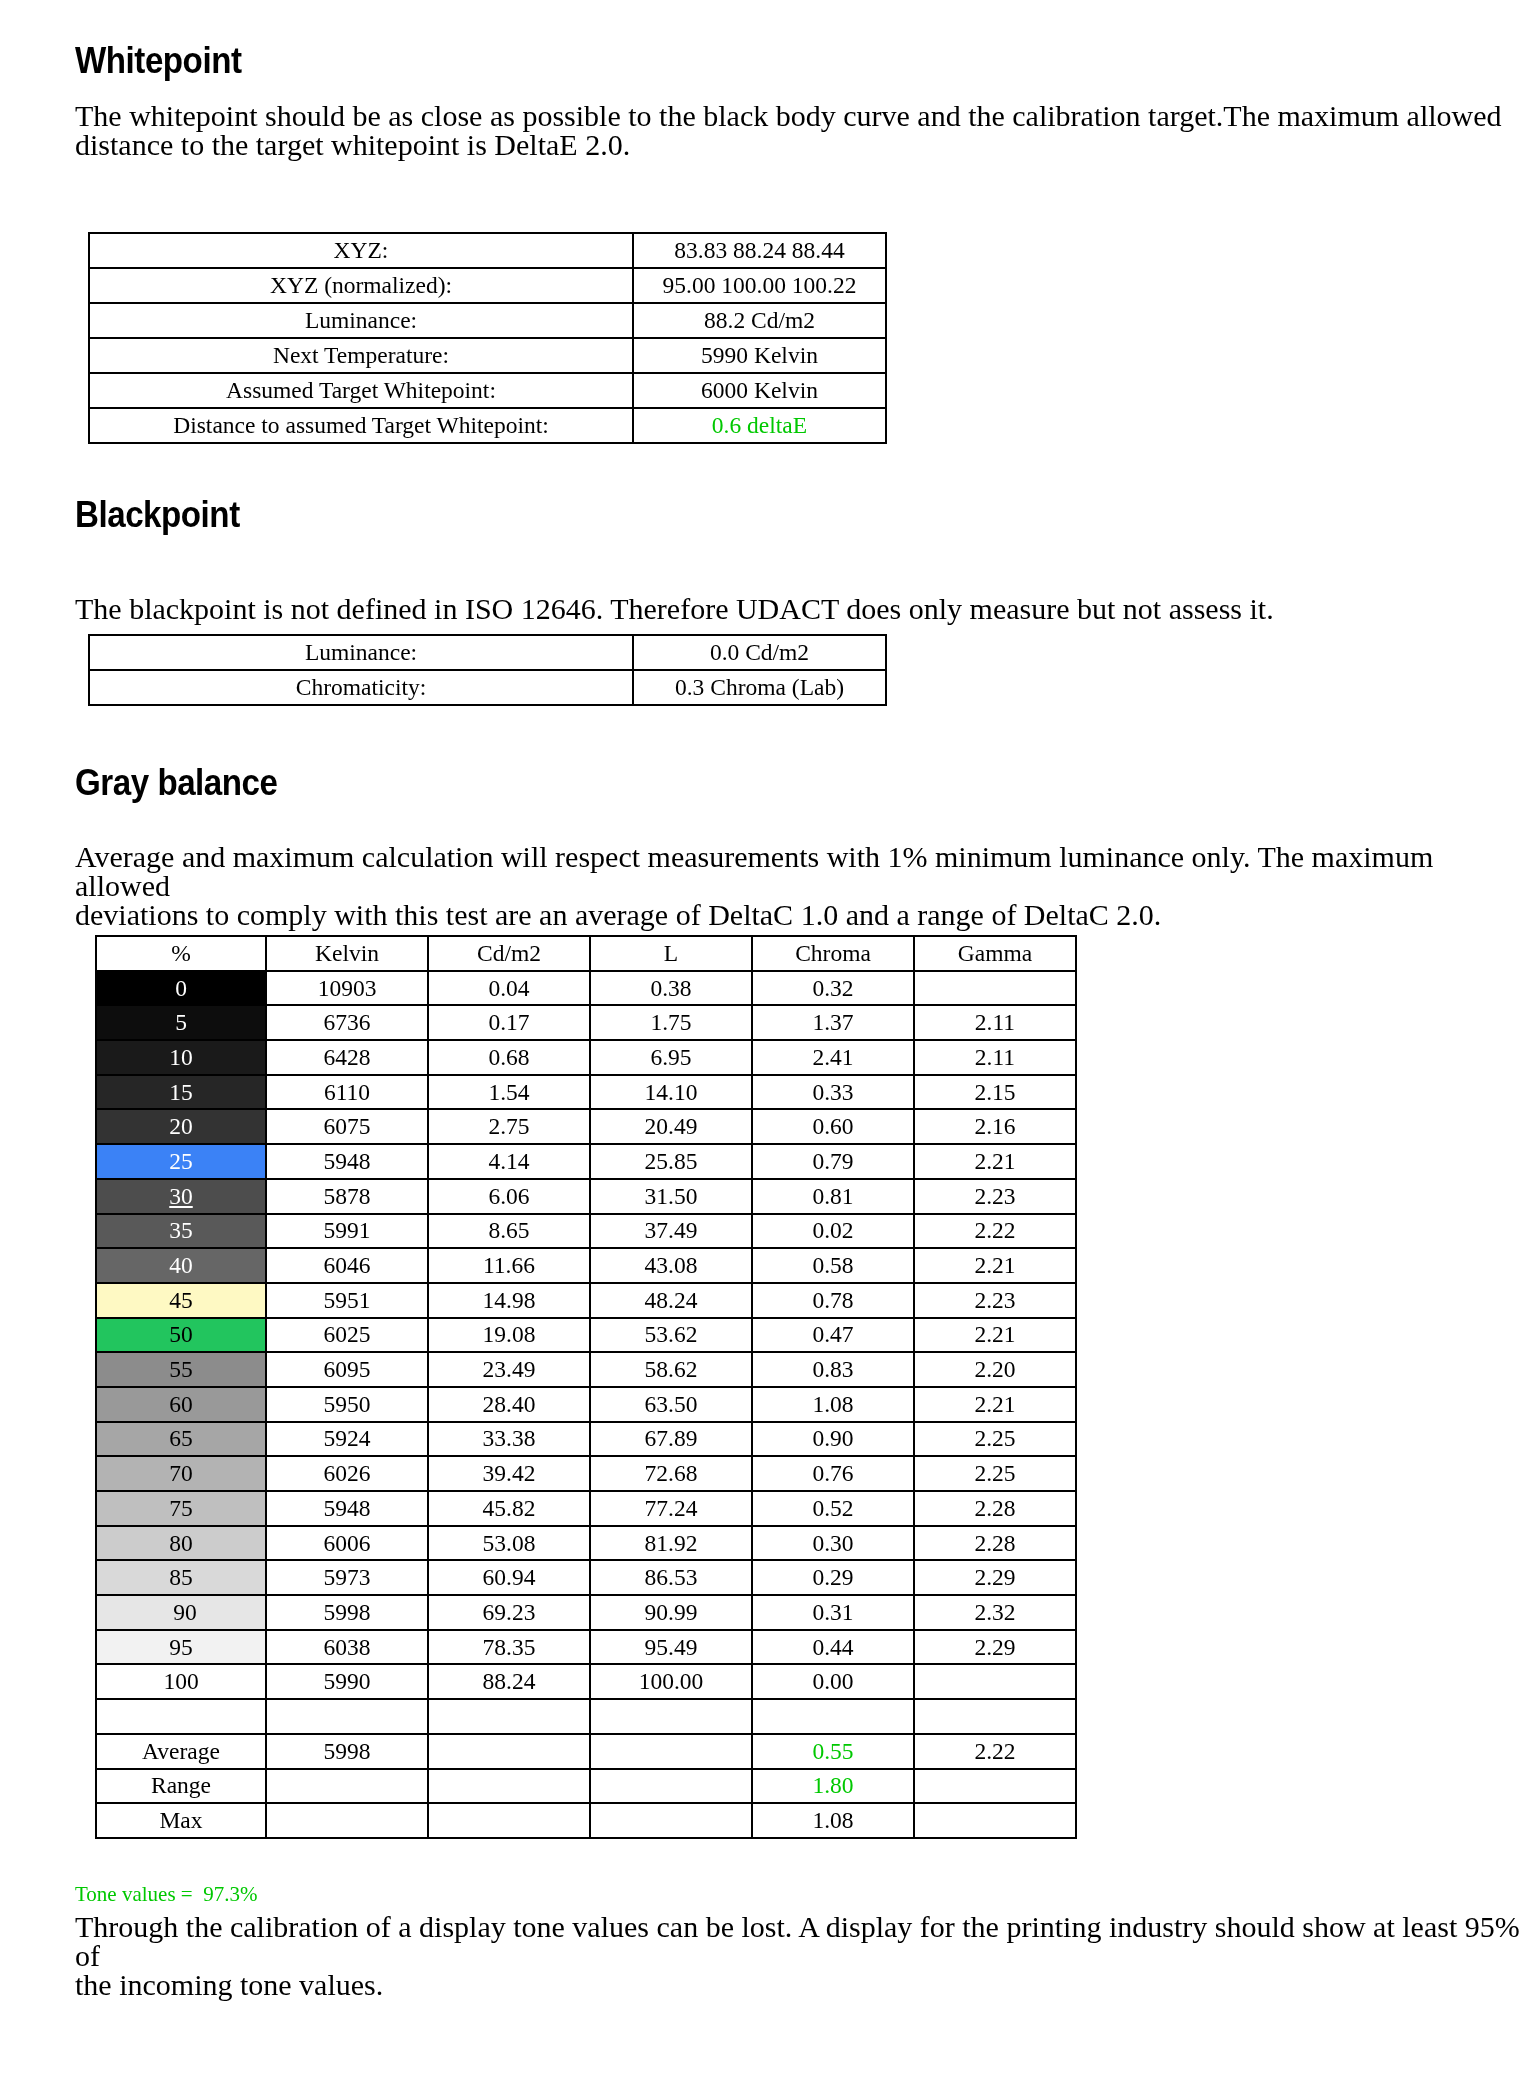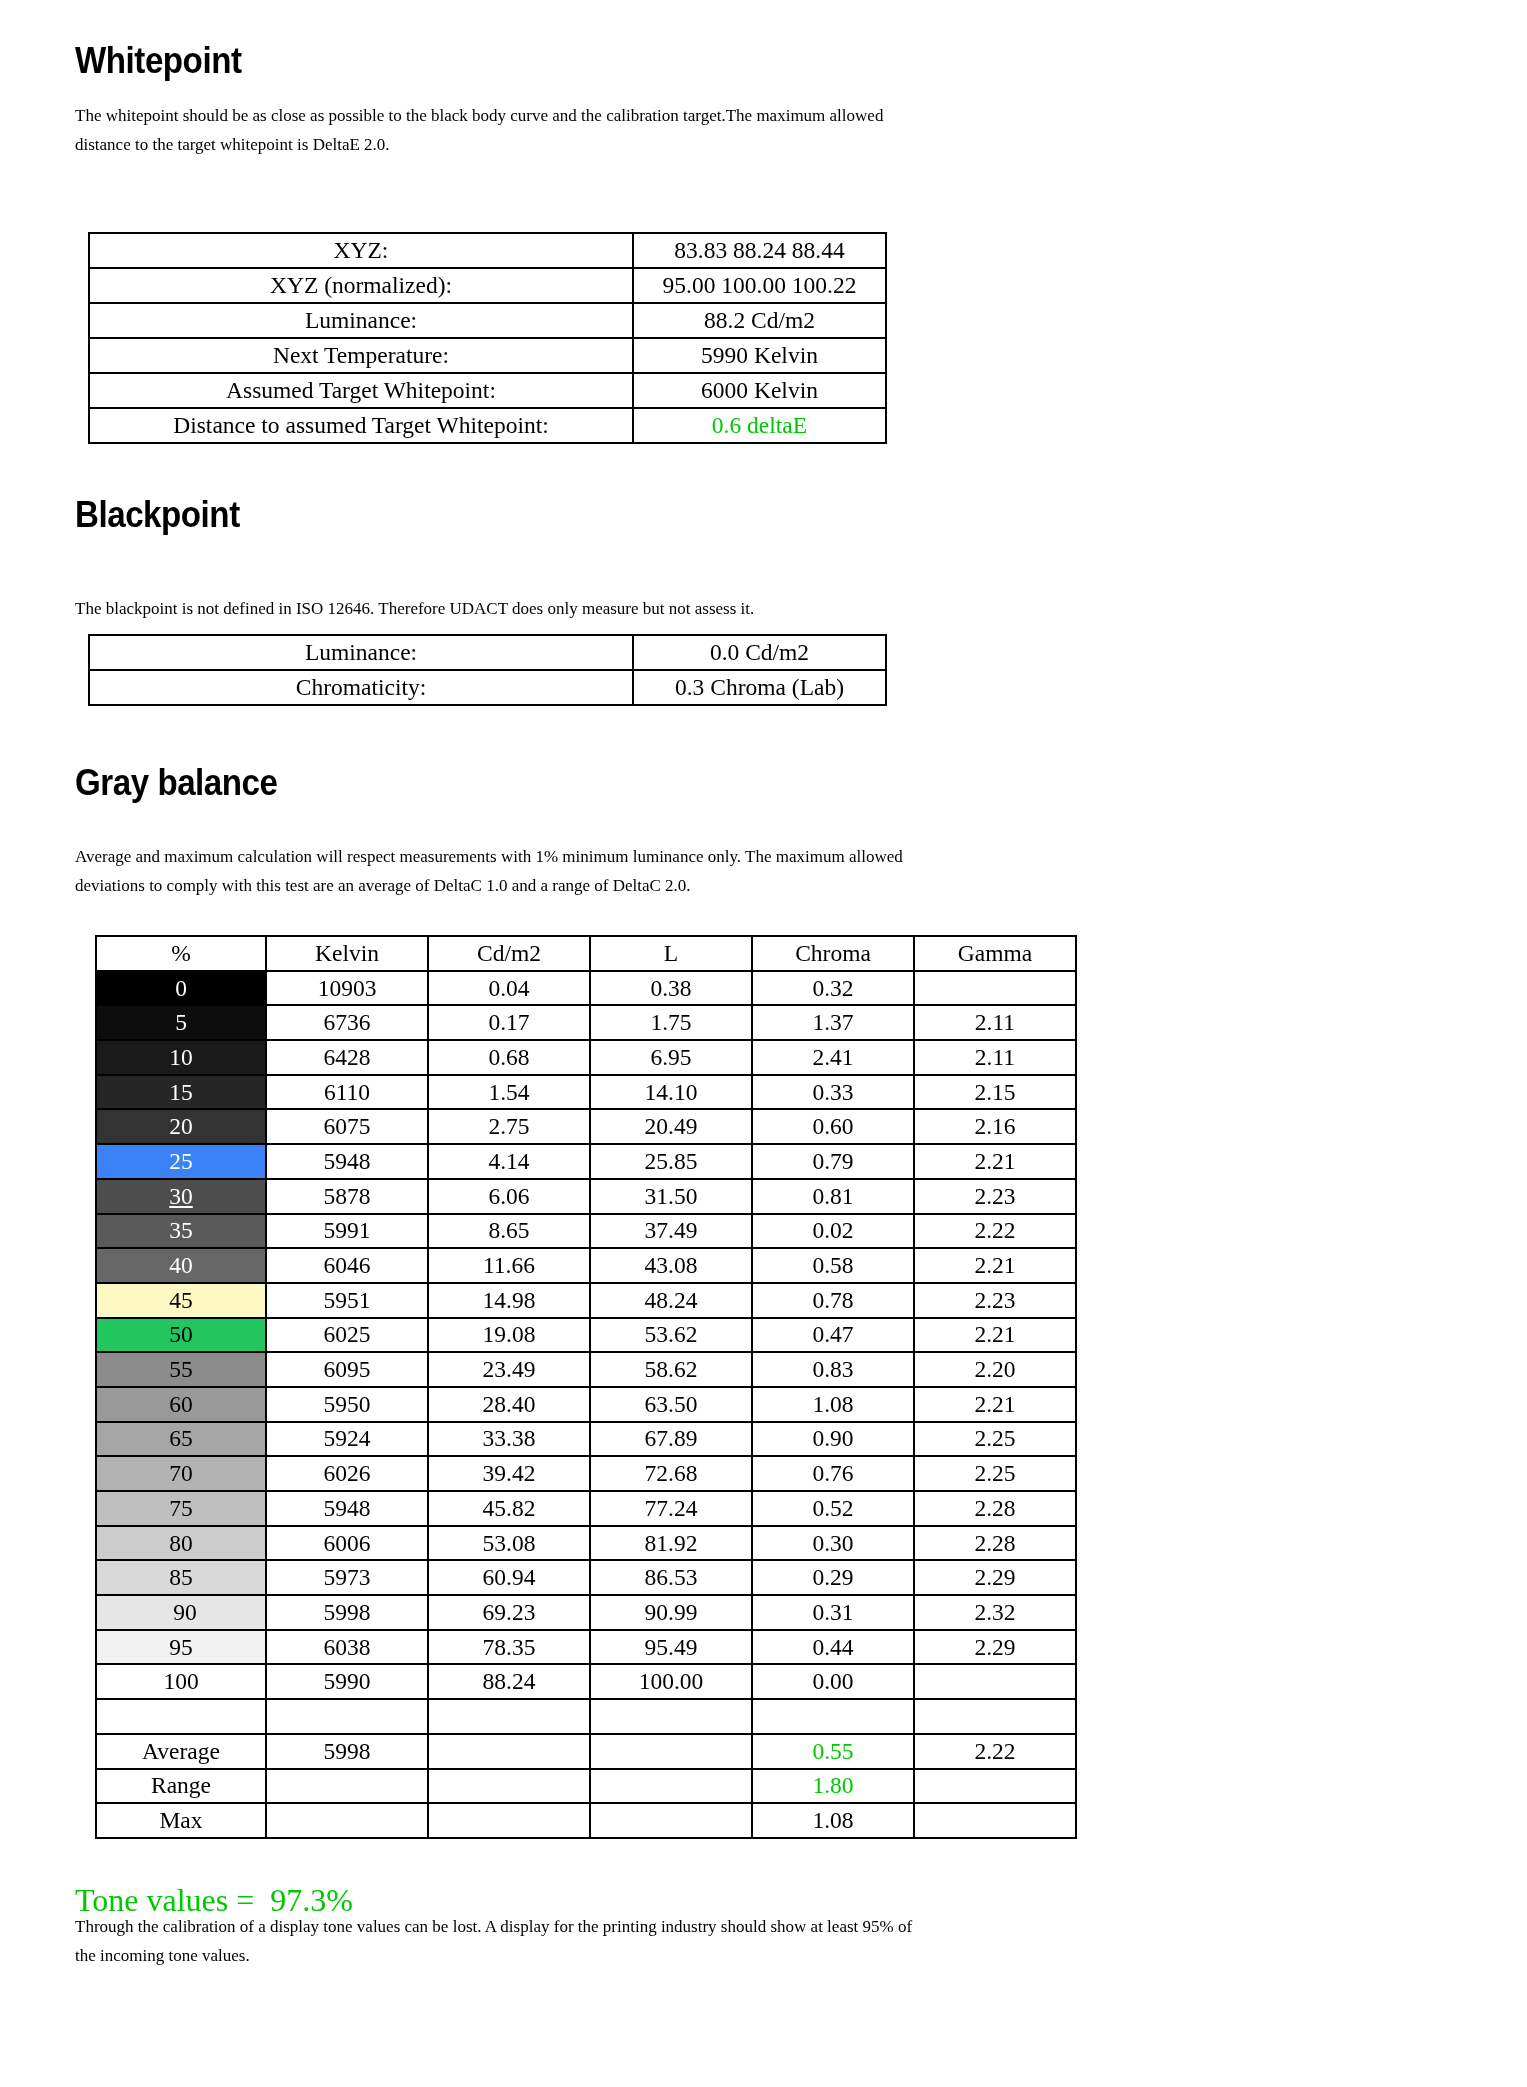--- a/index.html
+++ b/index.html
@@ -9,33 +9,33 @@
     position:relative;overflow:hidden;
   }
   .abs{position:absolute;}
   h1.sec{
     font-family:"Liberation Sans","DejaVu Sans",sans-serif;
     font-weight:bold;font-size:36px;margin:0;line-height:1.1;
     transform:scaleX(.92);transform-origin:0 50%;white-space:nowrap;
     letter-spacing:-0.5px;
   }
   p.body{
-    margin:0;font-size:17px;line-height:29px;white-space:pre-line;
+    margin:0;font-size:30px;line-height:29px;white-space:pre-line;
     width:1452px;
   }
   table{border-collapse:collapse;table-layout:fixed;}
   td{border:2px solid #000;text-align:center;vertical-align:middle;
      font-size:23.5px;padding:0;overflow:hidden;}
   .kv-table td{height:33px;}
   .kv-table .kv-label{width:542px;}
   .kv-table .kv-value{width:251px;}
   .bp-table td{height:33px;}
   .gb-table td{width:160px;height:32.7px;}
   .green{color:var(--green,#00c800);}
-  .tone-line{font-size:32px;white-space:pre;}
+  .tone-line{font-size:21px;white-space:pre;}
 </style>
 </head>
 <body style="--green: #00c800; background: rgb(255, 255, 255);">
 
 <h1 class="sec abs" style="left:75px;top:41px;">Whitepoint</h1>
 
 <p class="body abs" style="left:75px;top:101px;">The whitepoint should be as close as possible to the black body curve and the calibration target.The maximum allowed
 distance to the target whitepoint is DeltaE 2.0.</p>
 
 <table class="kv-table abs" style="left:88px;top:232px;">

